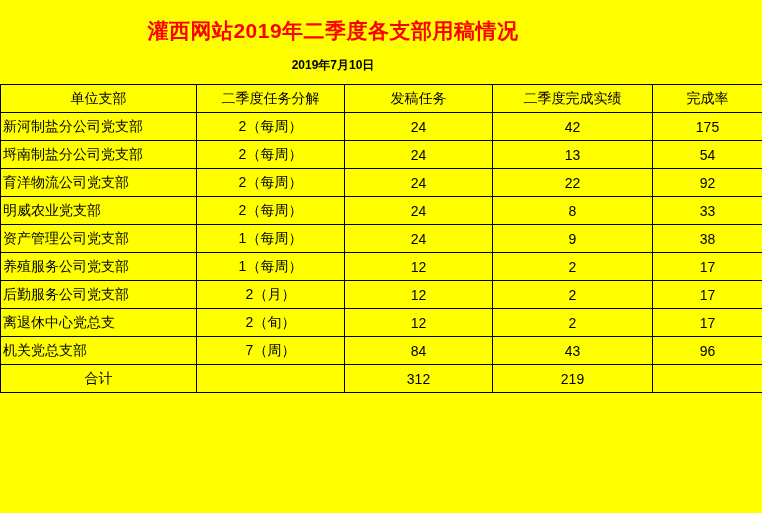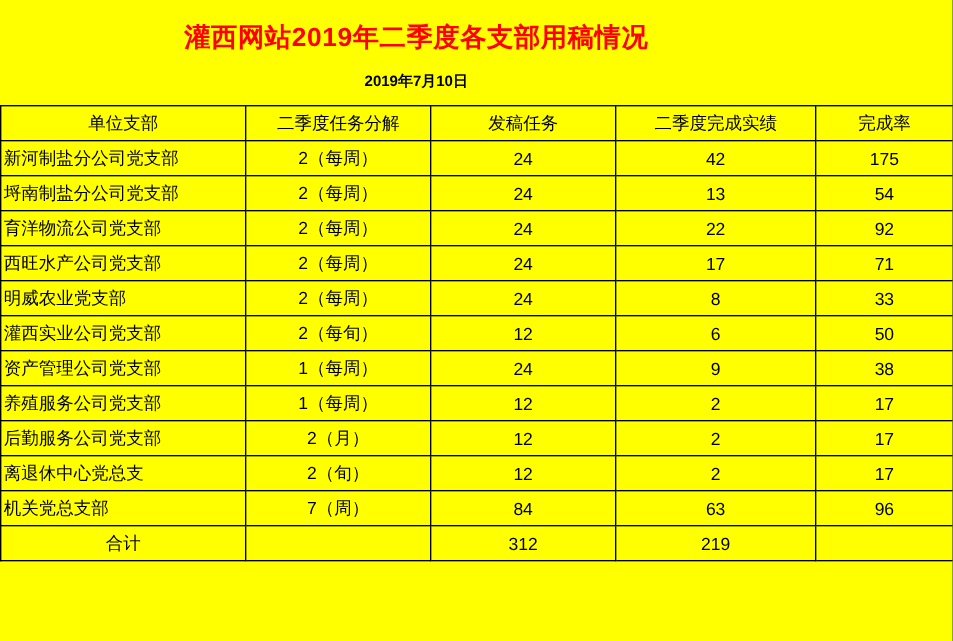--- a/index.html
+++ b/index.html
@@ -34,21 +34,21 @@
     color: #000000;
     font-weight: bold;
     font-size: 12px;
     padding-top: 14px;
     padding-bottom: 10px;
   }
   table.report {
     width: 762px;
     border-collapse: collapse;
     table-layout: fixed;
-    background: #14532d;
+    background: #7dd3fc;
   }
   table.report td, table.report th {
     border: 1px solid #000000;
     font-size: 14px;
     color: #000000;
     height: 27px;
     padding: 0 2px;
     font-weight: normal;
     background: #ffff00;
   }
@@ -115,39 +115,25 @@
         <td class="c-center">54</td>
       </tr>
       <tr>
         <td class="c-unit">育洋物流公司党支部</td>
         <td class="c-center">2（每周）</td>
         <td class="c-center">24</td>
         <td class="c-center">22</td>
         <td class="c-center">92</td>
       </tr>
       <tr>
-        <td class="c-unit">西旺水产公司党支部</td>
-        <td class="c-center">2（每周）</td>
-        <td class="c-center">24</td>
-        <td class="c-center">17</td>
-        <td class="c-center">71</td>
-      </tr>
-      <tr>
         <td class="c-unit">明威农业党支部</td>
         <td class="c-center">2（每周）</td>
         <td class="c-center">24</td>
         <td class="c-center">8</td>
         <td class="c-center">33</td>
-      </tr>
-      <tr>
-        <td class="c-unit">灌西实业公司党支部</td>
-        <td class="c-center">2（每旬）</td>
-        <td class="c-center">12</td>
-        <td class="c-center">6</td>
-        <td class="c-center">50</td>
       </tr>
       <tr>
         <td class="c-unit">资产管理公司党支部</td>
         <td class="c-center">1（每周）</td>
         <td class="c-center">24</td>
         <td class="c-center">9</td>
         <td class="c-center">38</td>
       </tr>
       <tr>
         <td class="c-unit">养殖服务公司党支部</td>
@@ -167,21 +153,21 @@
         <td class="c-unit">离退休中心党总支</td>
         <td class="c-center">2（旬）</td>
         <td class="c-center">12</td>
         <td class="c-center">2</td>
         <td class="c-center">17</td>
       </tr>
       <tr>
         <td class="c-unit">机关党总支部</td>
         <td class="c-center">7（周）</td>
         <td class="c-center">84</td>
-        <td class="c-center">63</td>
+        <td class="c-center">43</td>
         <td class="c-center">96</td>
       </tr>
       <tr class="totalrow">
         <td class="c-unit">合计</td>
         <td></td>
         <td>312</td>
         <td>219</td>
         <td></td>
       </tr>
     </tbody>

